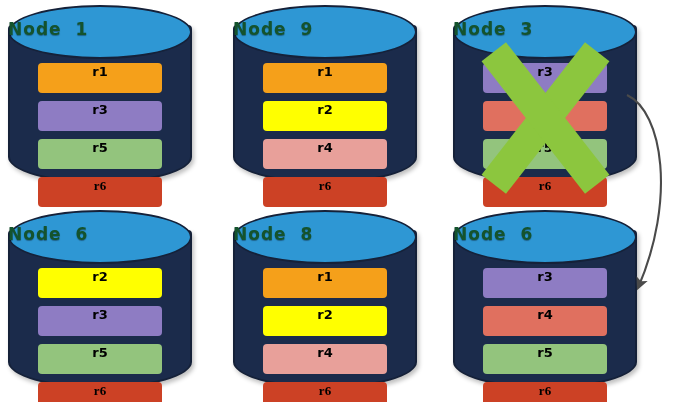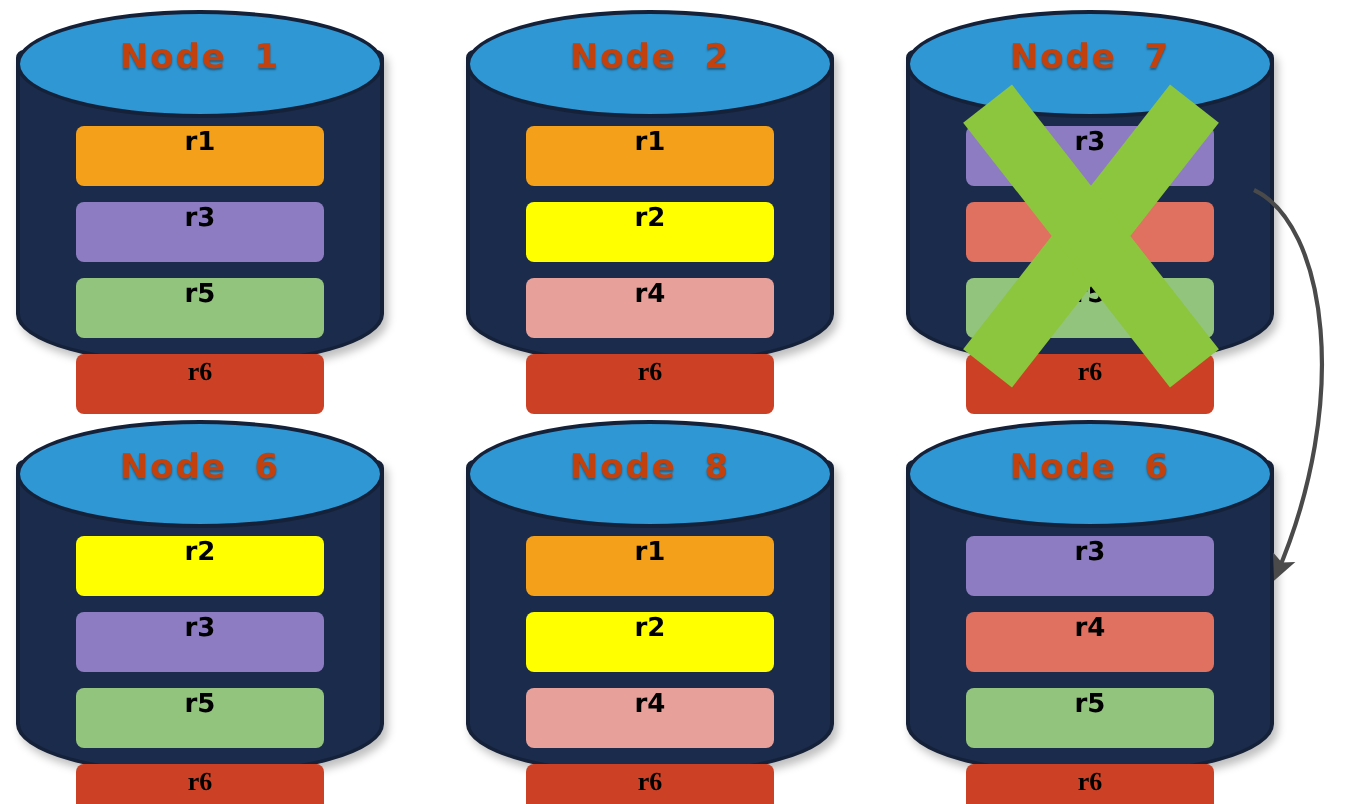--- a/index.html
+++ b/index.html
@@ -46,22 +46,21 @@
     background: #2E97D4;
     border: 2px solid #152139;
     border-radius: 50%;
     box-sizing: border-box;
   }
   .cyl-title {
     position: absolute;
     left: 0;
     top: 14px;
     width: 184px;
-    text-align: center;
-    color: #c2410c;
+    color: #14532d;
     font-size: 17px;
     font-weight: bold;
     letter-spacing: 1px;
     text-shadow: 0 1px 1px rgba(0,0,0,0.35);
     white-space: pre;
   }
   .bars {
     position: absolute;
     left: 30px;
     top: 58px;
@@ -123,33 +122,33 @@
       <div class="bar" style="background: rgb(245, 160, 26);">r1</div>
       <div class="bar" style="background: rgb(142, 124, 195);">r3</div>
       <div class="bar" style="background: rgb(147, 196, 125);">r5</div>
       <div class="bar" style="background: rgb(204, 65, 37);">r6</div>
     </div>
   </div>
 
   <div class="node" style="left:233px; top:5px;">
     <div class="cyl-body"></div>
     <div class="cyl-top"></div>
-    <div class="cyl-title">Node  2</div>
+    <div class="cyl-title">Node  9</div>
     <div class="bars">
       <div class="bar" style="background: rgb(245, 160, 26);">r1</div>
       <div class="bar" style="background: rgb(255, 255, 0);">r2</div>
       <div class="bar" style="background: rgb(232, 160, 154);">r4</div>
       <div class="bar" style="background: rgb(204, 65, 37);">r6</div>
     </div>
   </div>
 
   <div class="node" style="left:453px; top:5px;">
     <div class="cyl-body"></div>
     <div class="cyl-top"></div>
-    <div class="cyl-title">Node  7</div>
+    <div class="cyl-title">Node  3</div>
     <div class="bars">
       <div class="bar" style="background: rgb(142, 124, 195);">r3</div>
       <div class="bar" style="background: rgb(224, 112, 95);">r4</div>
       <div class="bar" style="background: rgb(147, 196, 125);">r5</div>
       <div class="bar" style="background: rgb(204, 65, 37);">r6</div>
     </div>
     <div class="x-mark">
       <div class="x-bar a"></div>
       <div class="x-bar b"></div>
     </div>

